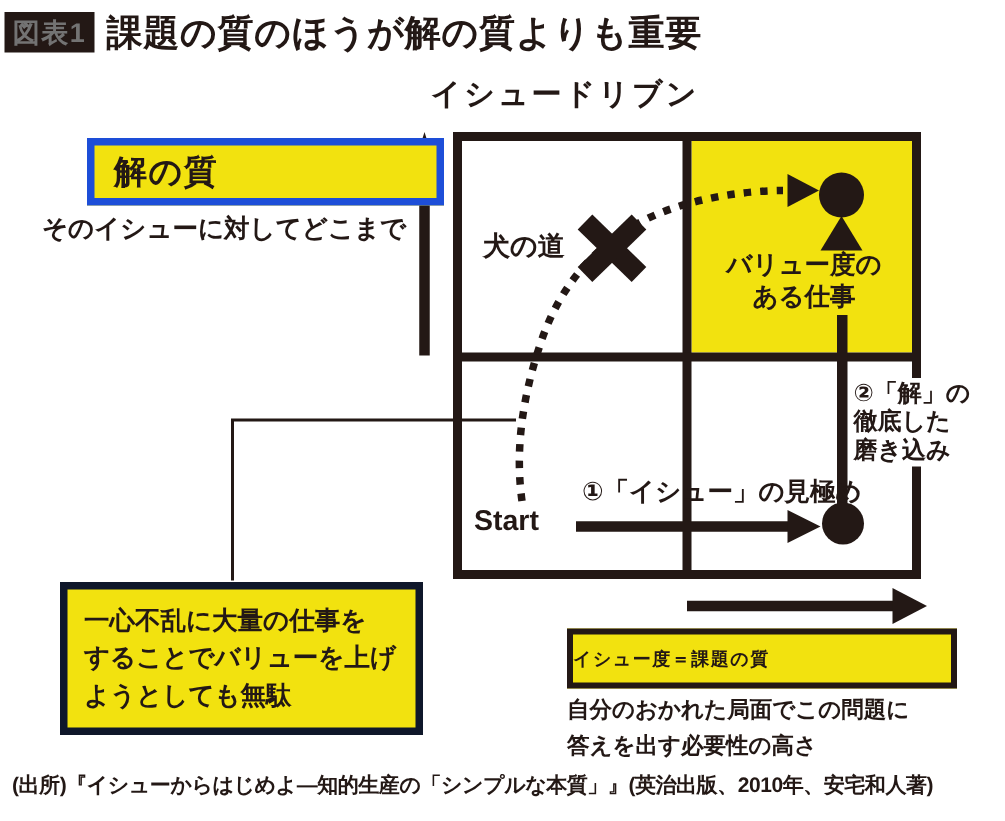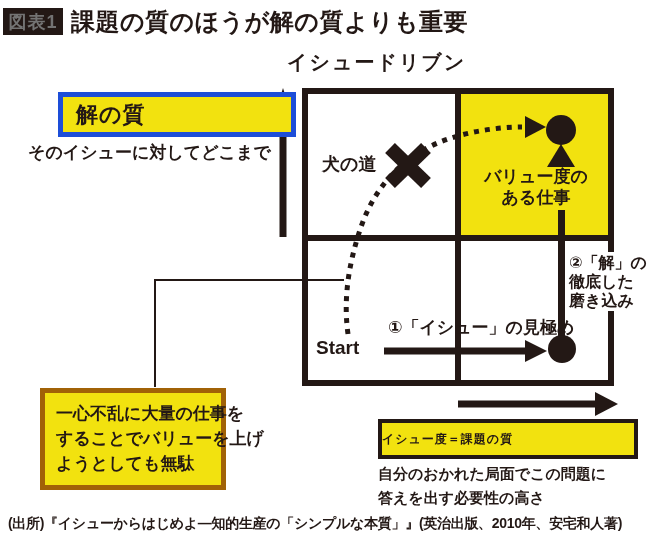--- a/index.html
+++ b/index.html
@@ -84,22 +84,22 @@
   }
   .step2-label{
     left:567px;top:252px;
     background:#ffffff;
     font-size:16px;font-weight:900;line-height:19px;
     padding:1px 2px;z-index:3;
   }
 
   
   .warning-box{
-    left:40px;top:388px;width:186px;
-    background:#f2e20f;border:5px solid #a16207;box-sizing:border-box;
+    left:40px;top:388px;width:242px;
+    background:#f2e20f;border:5px solid #0f172a;box-sizing:border-box;
     padding:8px 11px 9px 11px;
     font-size:17px;font-weight:900;line-height:25px;z-index:3;
   }
 
   
   .xaxis-box{
     left:378px;top:419px;width:260px;height:40px;
     background:#f2e20f;border:4px solid #231815;box-sizing:border-box;
     display:flex;align-items:center;justify-content:flex-start;
     font-size:12px;font-weight:900;letter-spacing:1px;z-index:3;

